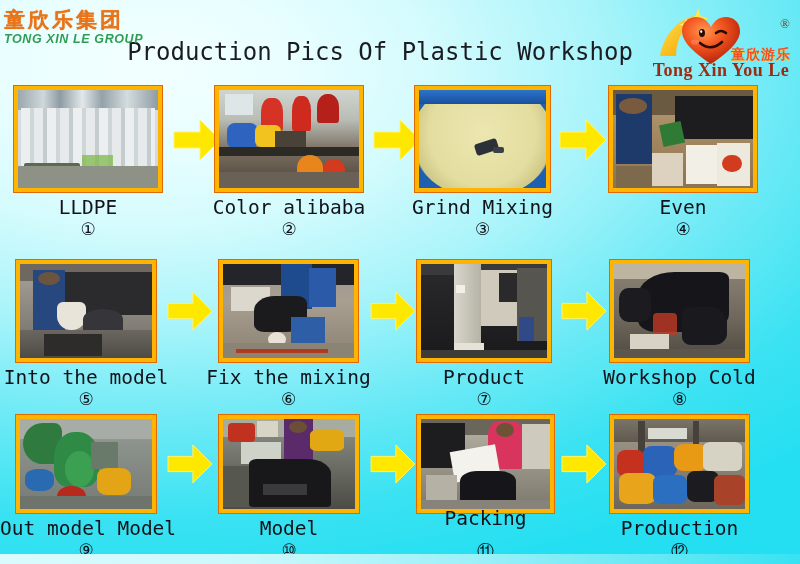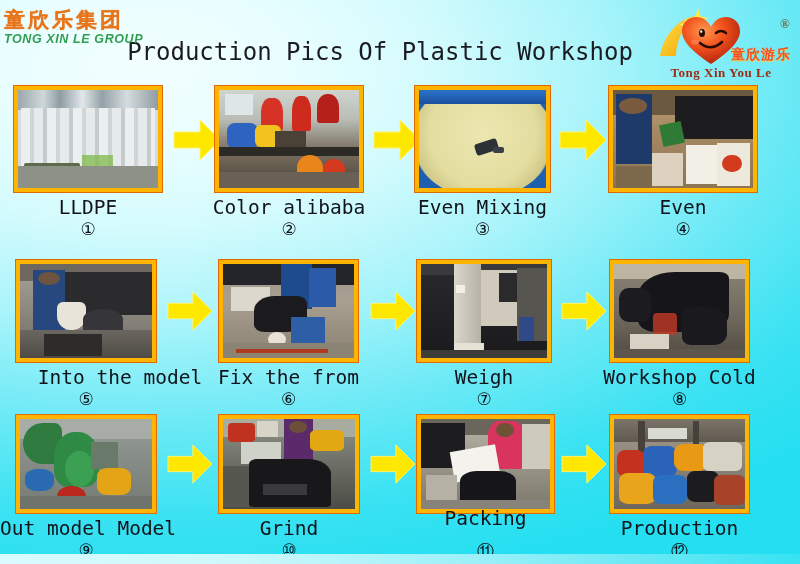--- a/index.html
+++ b/index.html
@@ -43,21 +43,21 @@
     font-family:"Liberation Serif",serif;font-size:13px;color:#6a4a1b;
   }
   #logo .cnsmall{
     position:absolute;right:5px;top:44px;
     font-family:"DejaVu Sans",sans-serif;font-size:14px;font-weight:bold;
     color:#f24d2a;letter-spacing:1px;text-shadow:0 1px 0 #ffd23a;
     white-space:nowrap;
   }
   #logo .enname{
     position:absolute;left:0;right:0;bottom:1px;text-align:center;
-    font-family:"Liberation Serif",serif;font-size:13px;font-weight:bold;
+    font-family:"Liberation Serif",serif;font-size:18px;font-weight:bold;
     color:#9c2b12;letter-spacing:0.5px;white-space:nowrap;
   }
   #logo svg{position:absolute;left:8px;top:4px;}
   
   .row{position:absolute;left:0;width:800px;}
   .cell{position:absolute;top:0;}
   .photo{
     position:absolute;left:0;top:0;
     border:4px solid #ffb400;
     outline:1px solid #e06a00;
@@ -186,21 +186,21 @@
 
     <div class="cell" style="left:415px;width:135px;">
       <div class="photo" style="width:135px;height:106px;">
         <div class="inner" style="background:#1f5fb0;">
           <div style="position:absolute;left:-6%;top:-10%;width:112%;height:120%;border-radius:50%;background:radial-gradient(circle at 50% 45%, #ece7b0 0%, #e3dda0 55%, #cfc887 72%, #2a6ec0 74%, #1a4e9c 100%);"></div>
           <div style="position:absolute;left:44%;top:52%;width:18%;height:12%;background:#2c3138;border-radius:3px;transform:rotate(-18deg);"></div>
           <div style="position:absolute;left:58%;top:58%;width:9%;height:6%;background:#3a4048;border-radius:2px;"></div>
           <div style="position:absolute;left:0;top:0;width:100%;height:14%;background:linear-gradient(180deg,#2a74c9,#1a4f9e);"></div>
         </div>
       </div>
-      <div class="caption" style="top:110px;">Even Mixing</div>
+      <div class="caption" style="top:110px;">Grind Mixing</div>
       <div class="num" style="top:133px;">③</div>
     </div>
 
     <div class="arrow" style="left:558px;top:32px;">
       <svg width="50" height="44" viewBox="0 0 50 44">
           <path d="M2 14 H28 V2 L48 22 L28 42 V30 H2 Z" fill="#ffe800" stroke="#fff46b" stroke-width="1"></path>
         </svg>
     </div>
 
     <div class="cell" style="left:609px;width:148px;">
@@ -231,21 +231,21 @@
           <div style="position:absolute;left:0;top:0;width:100%;height:18%;background:#6e6860;"></div>
           <div style="position:absolute;left:34%;top:8%;width:66%;height:46%;background:#2b2b2d;"></div>
           <div style="position:absolute;left:10%;top:6%;width:24%;height:66%;background:#26487e;"></div>
           <div style="position:absolute;left:14%;top:8%;width:16%;height:14%;background:#6b5540;border-radius:50%;"></div>
           <div style="position:absolute;left:28%;top:40%;width:22%;height:30%;background:#e8e4da;border-radius:6px 6px 14px 14px;"></div>
           <div style="position:absolute;left:48%;top:48%;width:30%;height:22%;background:#35353a;border-radius:50% 50% 0 0;"></div>
           <div style="position:absolute;left:0;top:70%;width:100%;height:30%;background:linear-gradient(180deg,#6b6760,#4e4b45);"></div>
           <div style="position:absolute;left:18%;top:74%;width:44%;height:24%;background:#2e2c2a;"></div>
         </div>
       </div>
-      <div class="caption" style="top:106px;left:-14px;width:168px;margin-left:34px;">Into the model</div>
+      <div class="caption" style="top:106px;left:-14px;width:168px;">Into the model</div>
       <div class="num" style="top:129px;">⑤</div>
     </div>
 
     <div class="arrow" style="left:166px;top:30px;">
       <svg width="48" height="42" viewBox="0 0 50 44">
           <path d="M2 14 H28 V2 L48 22 L28 42 V30 H2 Z" fill="#ffe800" stroke="#fff46b" stroke-width="1"></path>
         </svg>
     </div>
 
     <div class="cell" style="left:219px;width:139px;">
@@ -255,21 +255,21 @@
           <div style="position:absolute;left:44%;top:0;width:24%;height:48%;background:#1e4a8e;"></div>
           <div style="position:absolute;left:66%;top:4%;width:20%;height:42%;background:#2a5aa8;"></div>
           <div style="position:absolute;left:6%;top:24%;width:30%;height:26%;background:#dcd8ce;"></div>
           <div style="position:absolute;left:24%;top:34%;width:40%;height:38%;background:#1b1b1d;border-radius:40% 20% 40% 20%;"></div>
           <div style="position:absolute;left:52%;top:56%;width:26%;height:32%;background:#2d5ea6;"></div>
           <div style="position:absolute;left:34%;top:72%;width:14%;height:16%;background:#e8e2d6;border-radius:50%;"></div>
           <div style="position:absolute;left:0;top:84%;width:100%;height:16%;background:#8b8374;"></div>
           <div style="position:absolute;left:10%;top:90%;width:70%;height:5%;background:#b03a1f;"></div>
         </div>
       </div>
-      <div class="caption" style="top:106px;left:-14px;width:167px;">Fix the from</div>
+      <div class="caption" style="top:106px;left:-14px;width:167px;">Fix the mixing</div>
       <div class="num" style="top:129px;">⑥</div>
     </div>
 
     <div class="arrow" style="left:369px;top:30px;">
       <svg width="48" height="42" viewBox="0 0 50 44">
           <path d="M2 14 H28 V2 L48 22 L28 42 V30 H2 Z" fill="#ffe800" stroke="#fff46b" stroke-width="1"></path>
         </svg>
     </div>
 
     <div class="cell" style="left:417px;width:134px;">
@@ -279,21 +279,21 @@
           <div style="position:absolute;left:26%;top:0;width:22%;height:92%;background:linear-gradient(90deg,#d9d6cc,#b6b2a6);"></div>
           <div style="position:absolute;left:48%;top:6%;width:28%;height:60%;background:#cfcabc;"></div>
           <div style="position:absolute;left:62%;top:10%;width:16%;height:30%;background:#2a2a2c;"></div>
           <div style="position:absolute;left:76%;top:4%;width:24%;height:78%;background:#575550;"></div>
           <div style="position:absolute;left:78%;top:56%;width:12%;height:26%;background:#2f4a86;"></div>
           <div style="position:absolute;left:28%;top:22%;width:7%;height:9%;background:#f2efe6;"></div>
           <div style="position:absolute;left:26%;top:84%;width:24%;height:14%;background:#e6e2d6;"></div>
           <div style="position:absolute;left:0;top:92%;width:100%;height:8%;background:#3e3c38;"></div>
         </div>
       </div>
-      <div class="caption" style="top:106px;">Weigh</div>
+      <div class="caption" style="top:106px;">Product</div>
       <div class="num" style="top:129px;">⑦</div>
     </div>
 
     <div class="arrow" style="left:560px;top:30px;">
       <svg width="48" height="42" viewBox="0 0 50 44">
           <path d="M2 14 H28 V2 L48 22 L28 42 V30 H2 Z" fill="#ffe800" stroke="#fff46b" stroke-width="1"></path>
         </svg>
     </div>
 
     <div class="cell" style="left:610px;width:139px;">
@@ -348,21 +348,21 @@
           <div style="position:absolute;left:26%;top:2%;width:16%;height:18%;background:#d8d4c6;"></div>
           <div style="position:absolute;left:46%;top:0;width:22%;height:52%;background:#5a2a6a;"></div>
           <div style="position:absolute;left:50%;top:2%;width:14%;height:14%;background:#6b4f38;border-radius:50%;"></div>
           <div style="position:absolute;left:66%;top:12%;width:26%;height:24%;background:#e2a814;border-radius:20%;"></div>
           <div style="position:absolute;left:14%;top:26%;width:30%;height:24%;background:#cfd2c8;"></div>
           <div style="position:absolute;left:20%;top:44%;width:62%;height:54%;background:#18181a;border-radius:10% 30% 6% 6%;"></div>
           <div style="position:absolute;left:30%;top:72%;width:34%;height:12%;background:#3a3a3c;"></div>
           <div style="position:absolute;left:0;top:52%;width:20%;height:46%;background:#56584f;"></div>
         </div>
       </div>
-      <div class="caption" style="top:102px;">Grind</div>
+      <div class="caption" style="top:102px;">Model</div>
       <div class="num" style="top:125px;">⑩</div>
     </div>
 
     <div class="arrow" style="left:369px;top:28px;">
       <svg width="48" height="42" viewBox="0 0 50 44">
           <path d="M2 14 H28 V2 L48 22 L28 42 V30 H2 Z" fill="#ffe800" stroke="#fff46b" stroke-width="1"></path>
         </svg>
     </div>
 
     <div class="cell" style="left:417px;width:137px;">

